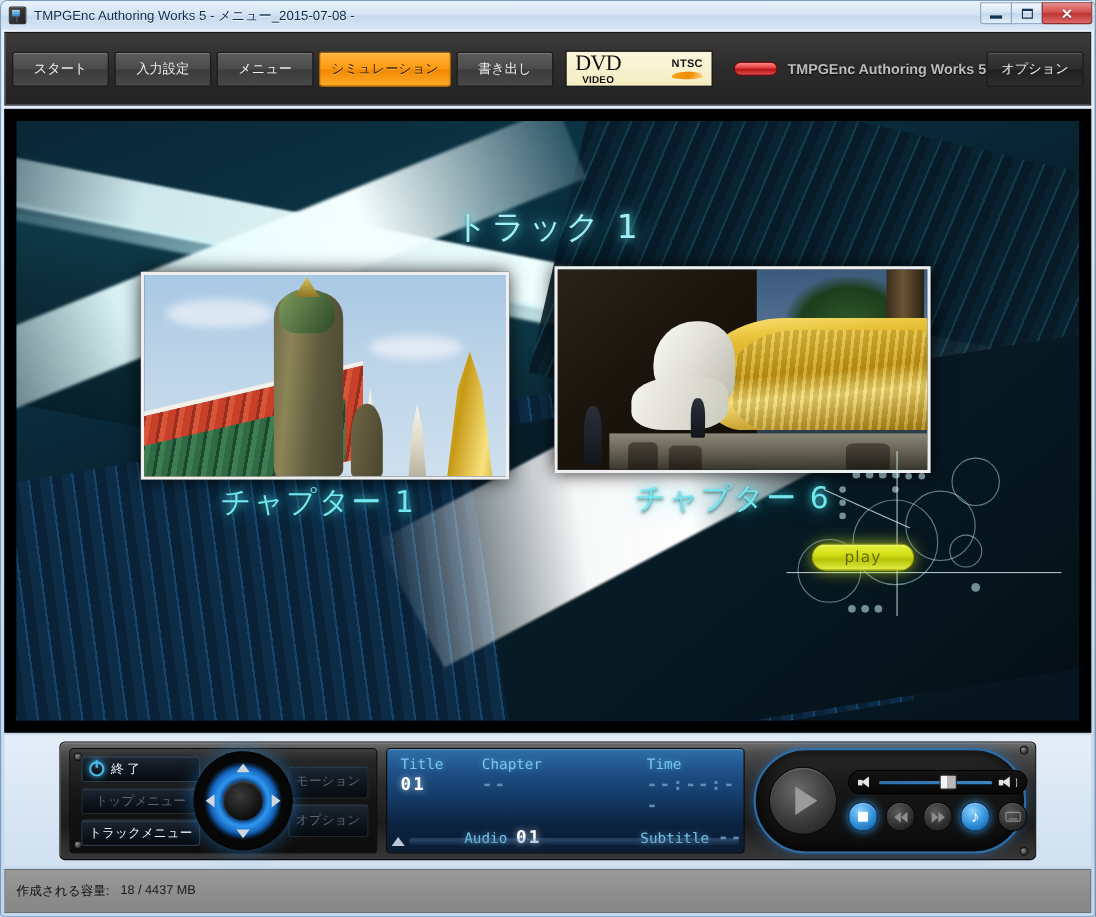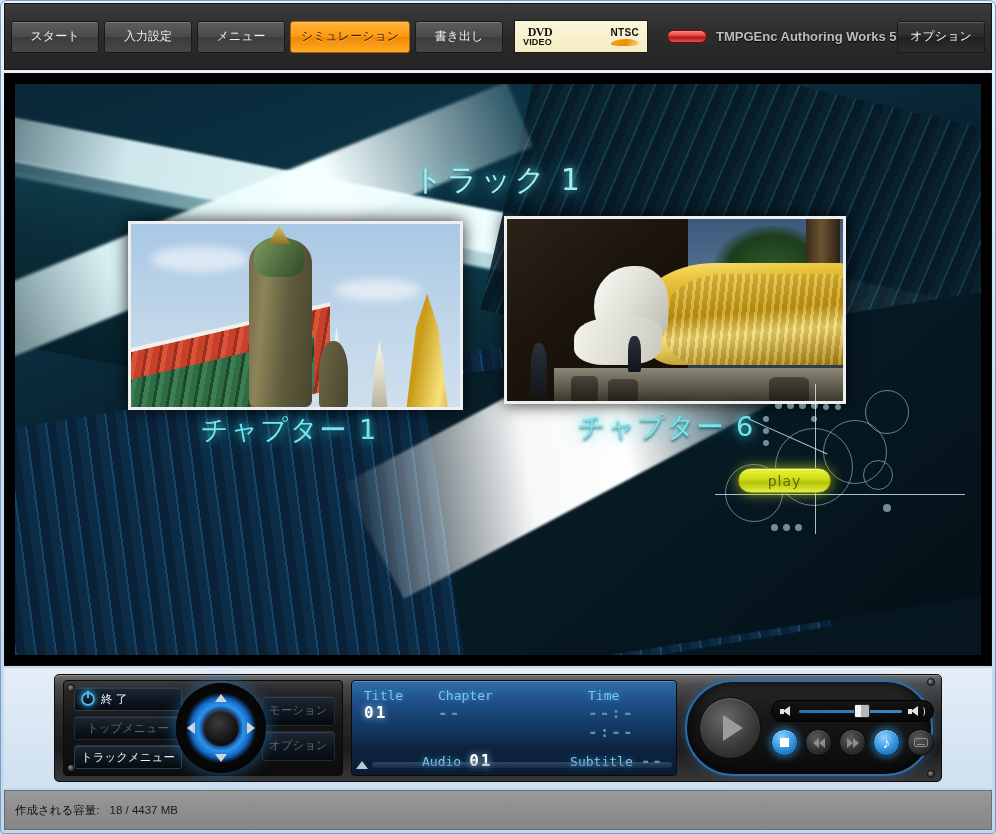--- a/index.html
+++ b/index.html
@@ -108,21 +108,21 @@
 
   .dvdbadge {
     height: 33px; width: 134px;
     margin-left: 6px;
     background: linear-gradient(180deg,#fbf7dc,#f4ecc2);
     border: 1px solid #1a1a1a;
     display: flex; align-items: center; padding: 0 8px;
     gap: 8px;
   }
   .dvd-left { line-height: 1; text-align: center; }
-  .dvd-top { font-size: 12px; font-weight: bold; color: #111; letter-spacing: -.6px; font-family: "Liberation Serif", serif; text-align: right; }
+  .dvd-top { font-size: 20px; font-weight: normal; color: #111; letter-spacing: -.6px; font-family: "Liberation Serif", serif; text-align: right; }
   .dvd-bot { font-size: 9px; font-weight: bold; color: #111; letter-spacing: .2px; }
   .ntsc { line-height: 1; text-align: left; margin-left: auto; }
   .ntsc-t { font-size: 10px; font-weight: bold; color: #111; letter-spacing: .3px; }
   .ntsc-swoosh {
     width: 28px; height: 7px; margin-top: 1px;
     background: linear-gradient(100deg,#f7a21b 0%,#f08c00 55%,#ffd27a 100%);
     border-radius: 50% 50% 50% 50% / 70% 70% 30% 30%;
     transform: skewX(-14deg);
   }
 
@@ -484,21 +484,21 @@
   .menucol.right .menubtn { height: 30px; justify-content: center; }
 
   
   .mod-info {
     position: relative;
     width: 334px; height: 96px;
     border-radius: 4px;
     border: 1px solid #0a0a0a;
     background: linear-gradient(180deg,#2f6ea8 0%,#1e4f86 22%,#143a66 48%,#0c2340 72%,#0a1c33 100%);
     box-shadow: inset 0 1px 0 rgba(160,210,255,.35);
-    padding: 7px 12px 0 12px;
+    padding: 7px 0 0 12px;
     overflow: hidden;
   }
   .info-row { display: flex; align-items: baseline; }
   .info-lbl {
     font-size: 13px; color: #79c6ef;
     text-shadow: 0 0 6px rgba(90,190,235,.7);
     font-family: "DejaVu Sans Mono", monospace;
   }
   .info-val {
     font-size: 16px; color: #ffffff; font-weight: bold;
@@ -655,20 +655,33 @@
     flex: 1;
     background: linear-gradient(180deg,#fbfbfb 0%,#e9e9e9 45%,#dadada 55%,#f2f2f2 100%);
   }
   .cap-count { font-size: 11.5px; color: #1a1a1a; white-space: nowrap; }
 </style>
 </head>
 <body>
 
 <div class="window">
 
+  <div class="titlebar">
+    <div class="app-icon"></div>
+    <div class="title-text">TMPGEnc Authoring Works 5 - メニュー_2015-07-08 -</div>
+    <div class="winbtns">
+      <div class="winbtn first">
+        <span class="glyph-min"></span>
+      </div>
+      <div class="winbtn">
+        <span class="glyph-max"></span>
+      </div>
+      <div class="winbtn close">✕</div>
+    </div>
+  </div>
 
   <div class="toolbar">
     <div class="tbtn">スタート</div>
     <div class="tbtn">入力設定</div>
     <div class="tbtn">メニュー</div>
     <div class="tbtn active wide">シミュレーション</div>
     <div class="tbtn">書き出し</div>
 
     <div class="dvdbadge">
       <div class="dvd-left">

